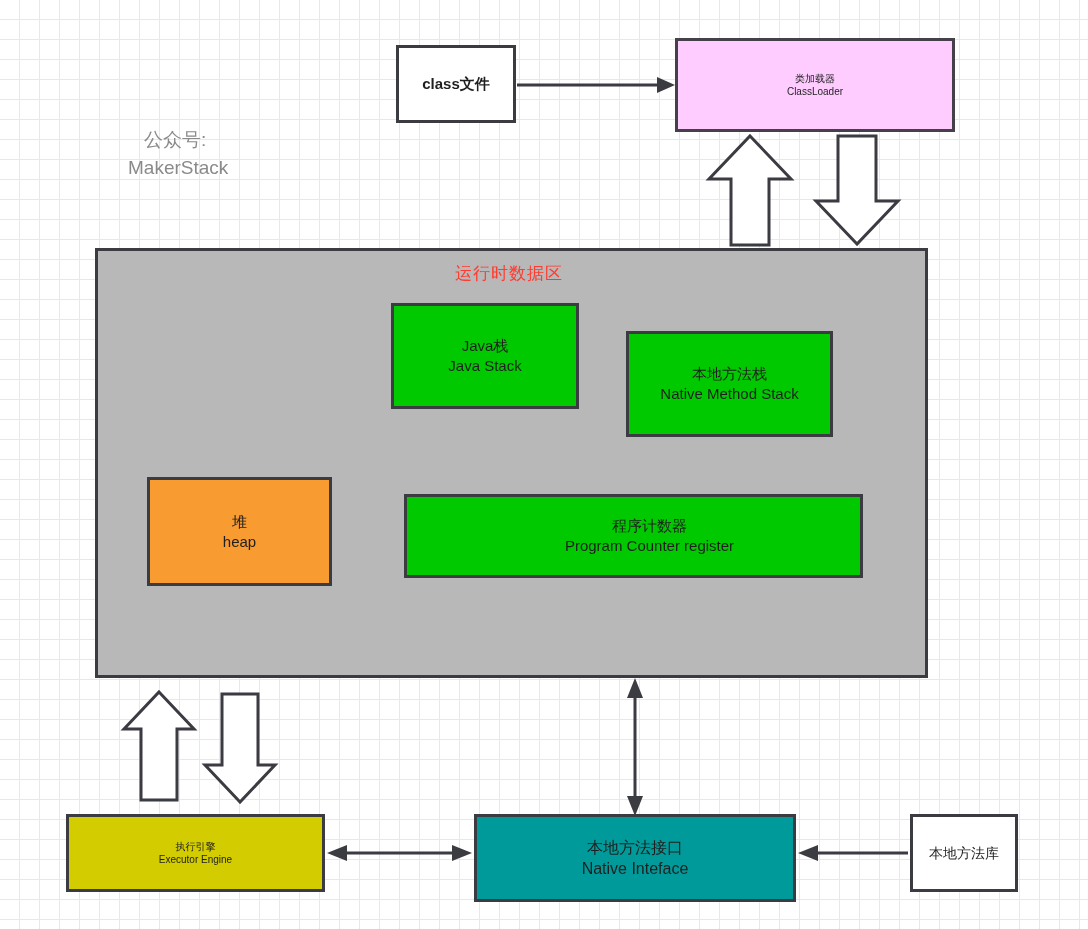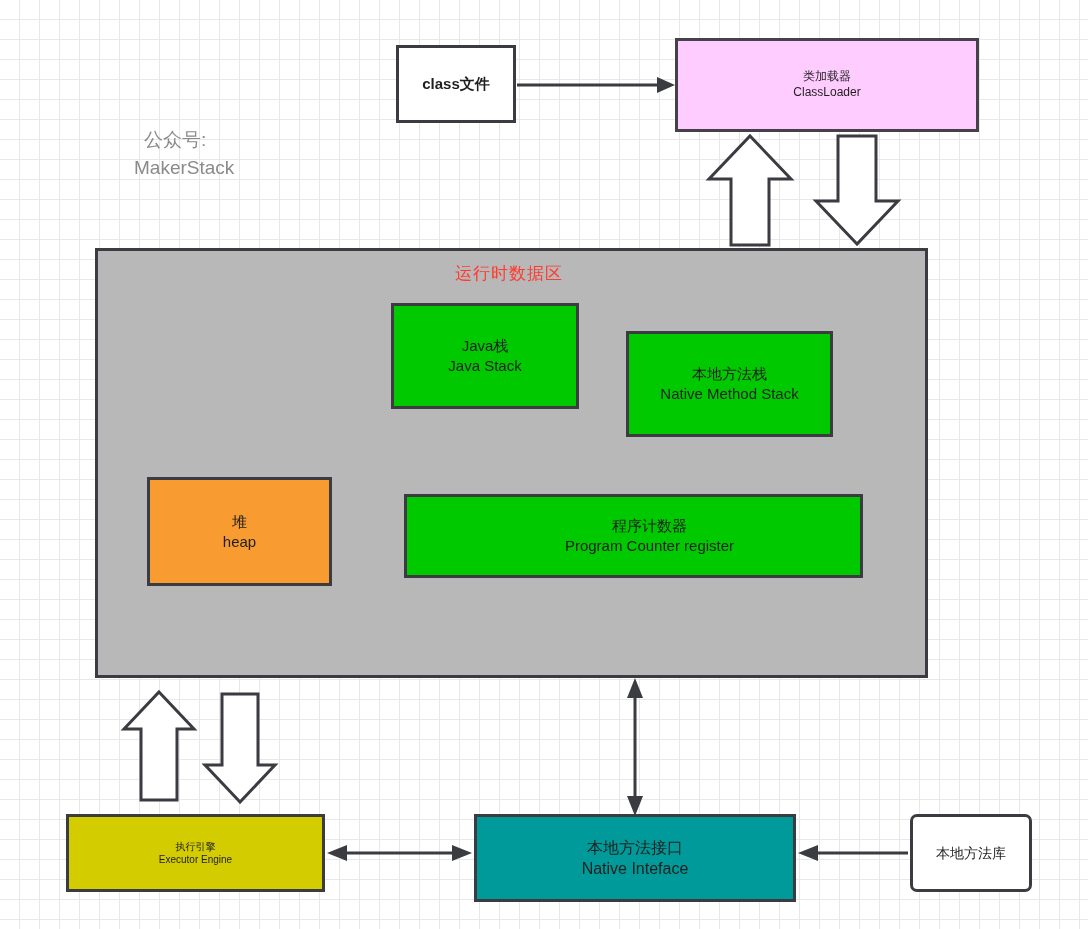--- a/index.html
+++ b/index.html
@@ -49,21 +49,21 @@
     font-family:Liberation Serif, serif;
   }
   .watermark{
     position:absolute;
     color:#8a8a8a;
     font-size:19px;
     line-height:1.45;
     white-space:nowrap;
   }
   .watermark .w1{display:block;padding-left:16px;}
-  .watermark .w2{display:block;margin-left:6px;}
+  .watermark .w2{display:block;}
 
   svg.overlay{
     position:absolute;left:0;top:0;
     width:1088px;height:929px;
     pointer-events:none;
   }
   .blockarrow{fill:#ffffff;stroke:#3b3b42;stroke-width:3;stroke-linejoin:miter;}
   .thinline{stroke:#3b3b42;stroke-width:3;fill:none;}
   .solidhead{fill:#3b3b42;}
 </style>
@@ -74,21 +74,21 @@
 
   <div class="watermark" style="left:128px;top:126px;">
     <span class="w1">公众号:</span>
     <span class="w2">MakerStack</span>
   </div>
 
   <div class="box white" style="left:396px;top:45px;width:120px;height:78px;font-size:15px;font-weight:bold;">
     <span class="l1">class文件</span>
   </div>
 
-  <div class="box pink" style="left:675px;top:38px;width:304px;height:94px;font-size:12px;">
+  <div class="box pink" style="left:675px;top:38px;width:280px;height:94px;font-size:10px;">
     <span class="l1">类加载器</span>
     <span class="l2">ClassLoader</span>
   </div>
 
   <div class="box gray" style="left:95px;top:248px;width:833px;height:430px;justify-content:flex-start;"></div>
 
   <div class="rt-title" style="left:455px;top:262px;">运行时数据区</div>
 
 
   <div class="box green" style="left:391px;top:303px;width:188px;height:106px;font-size:15px;">
@@ -114,21 +114,21 @@
   <div class="box olive" style="left:66px;top:814px;width:259px;height:78px;font-size:10px;">
     <span class="l1">执行引擎</span>
     <span class="l2">Executor Engine</span>
   </div>
 
   <div class="box teal" style="left:474px;top:814px;width:322px;height:88px;font-size:16px;">
     <span class="l1">本地方法接口</span>
     <span class="l2">Native Inteface</span>
   </div>
 
-  <div class="box white" style="left:910px;top:814px;width:122px;height:78px;font-size:14px;border-radius:7px;">
+  <div class="box white" style="left:910px;top:814px;width:108px;height:78px;font-size:14px;">
     <span class="l1">本地方法库</span>
   </div>
 
   <svg class="overlay" viewBox="0 0 1088 929">
 
     <g>
       <line class="thinline" x1="517" y1="85" x2="663" y2="85"></line>
       <polygon class="solidhead" points="675,85 657,77 657,93"></polygon>
     </g>
 

